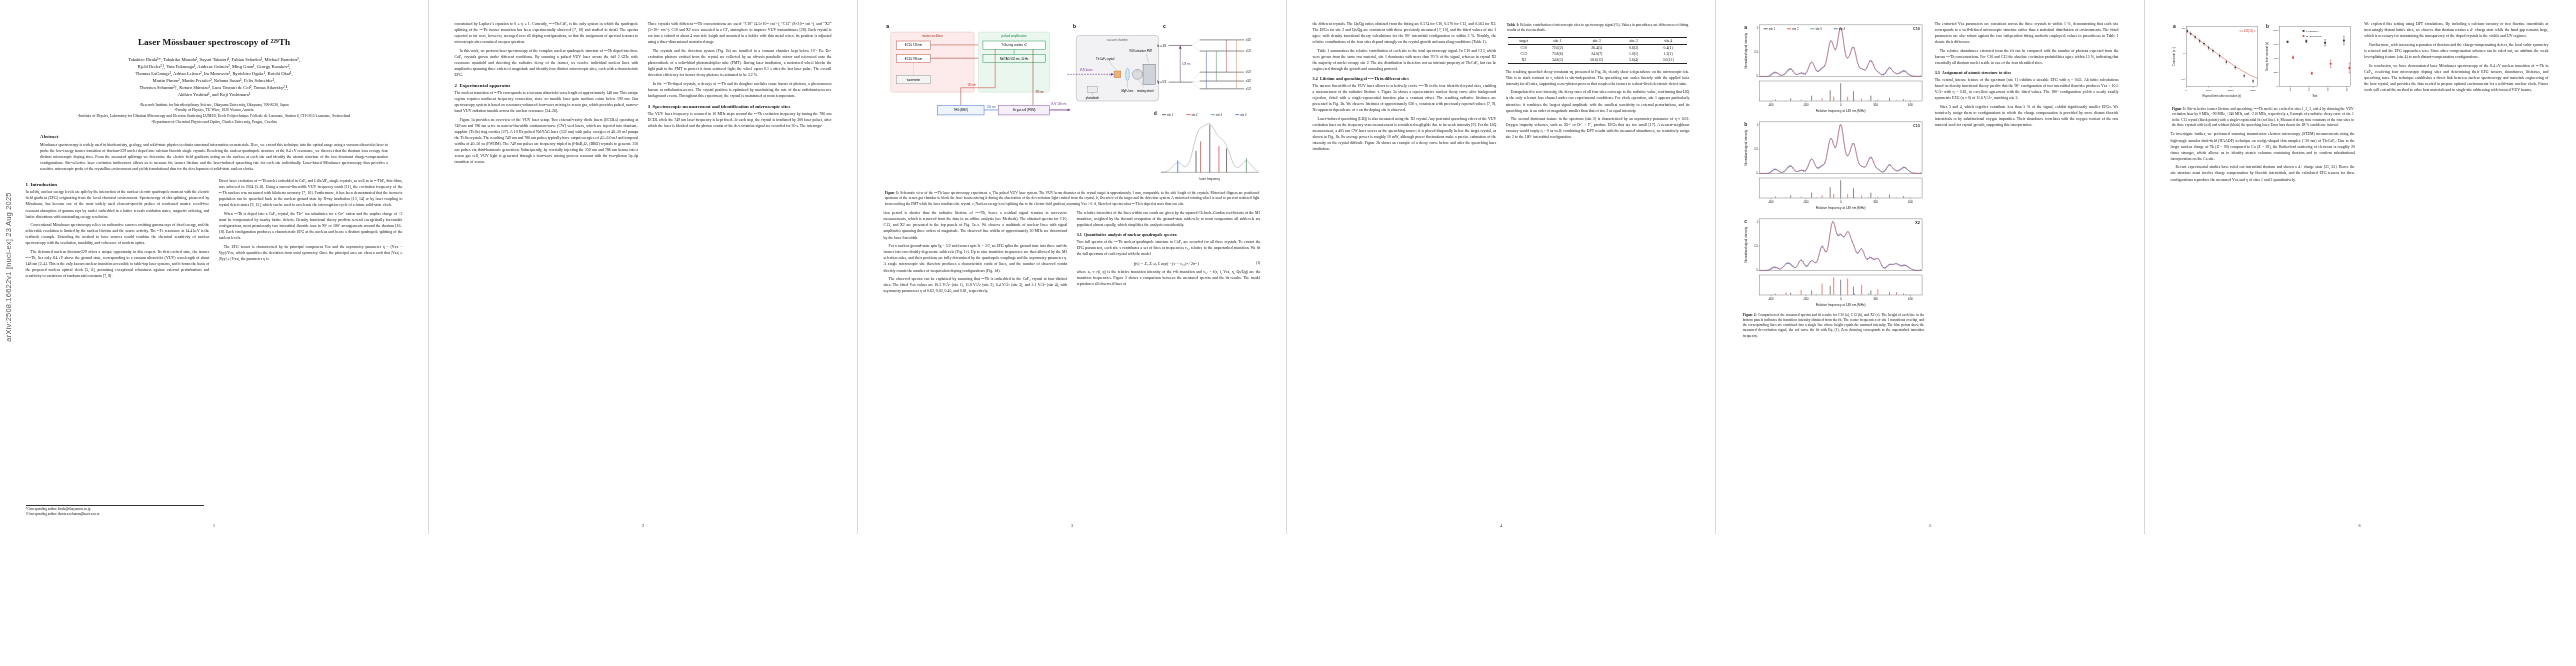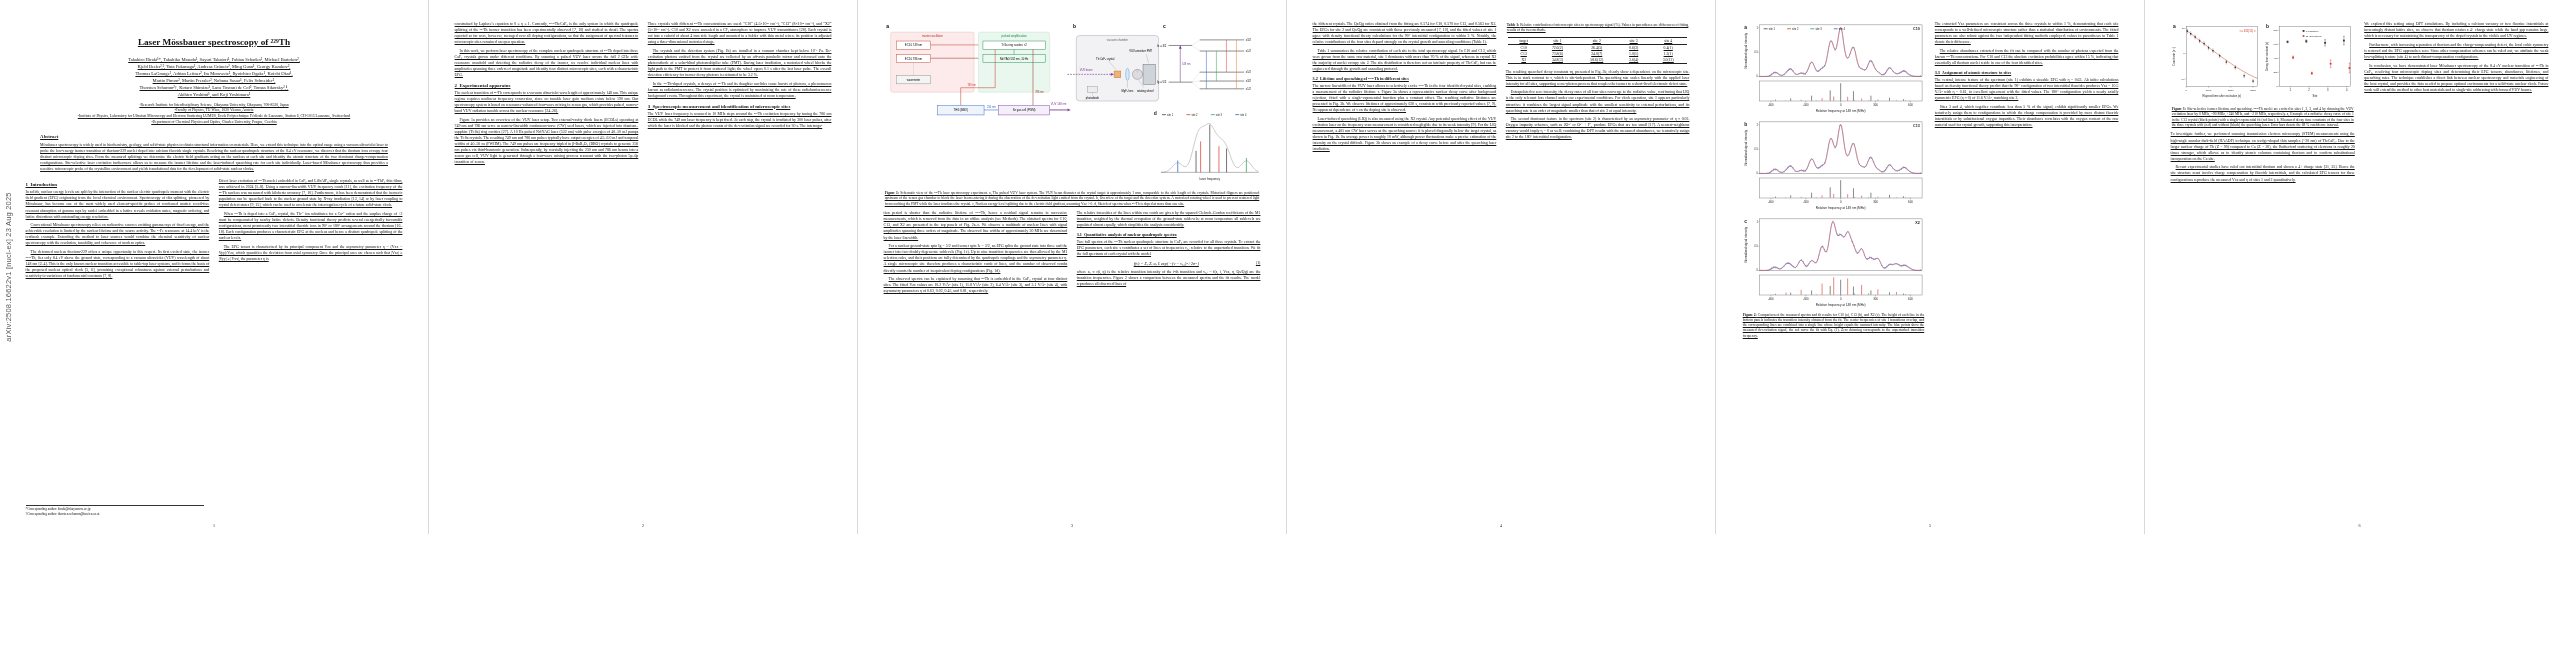--- a/index.html
+++ b/index.html
@@ -1,20 +1,20 @@
 <!DOCTYPE html>
 <html style="font-size:9px"><head>
 <meta charset="utf-8">
 <style>
   * { box-sizing: border-box; }
   html,body { margin:0; padding:0; background:#ffffff; }
   .viewport { display:flex; width:2576px; height:667px; background:#ffffff; }
   .page { position:relative; width:429px; height:534px; background:#fff;
           border-right:0.6px solid #d9d9d9; padding:21px 25.6px 16.7px;
-          font-family:"Liberation Serif", serif; color:#141414; overflow:hidden;text-decoration:underline; }
+          font-family:"Liberation Serif", serif; color:#141414; overflow:hidden; }
   .page:last-child { border-right:none; }
   .cols { display:flex; gap:9.4px; }
   .col { flex:1; min-width:0; }
   p.b { font-size:3.9px; line-height:1.56; text-align:justify; margin:0 0 2.5px; text-indent:5px; }
   p.b.ni { text-indent:0; }
   h3.sec { font-size:4.9px; margin:4.4px 0 2.2px; white-space:pre-wrap; }
   h4.ssec { font-size:4.2px; margin:3.9px 0 1.9px; white-space:pre-wrap; }
   .title { font-size:9.2px; font-weight:bold; text-align:center; margin:15.6px 5.6px 9px; }
   .authors { text-align:center; font-size:4.6px; line-height:1.55; }
   .affils { text-align:center; font-size:3.8px; line-height:1.5; margin-top:4.4px; }

